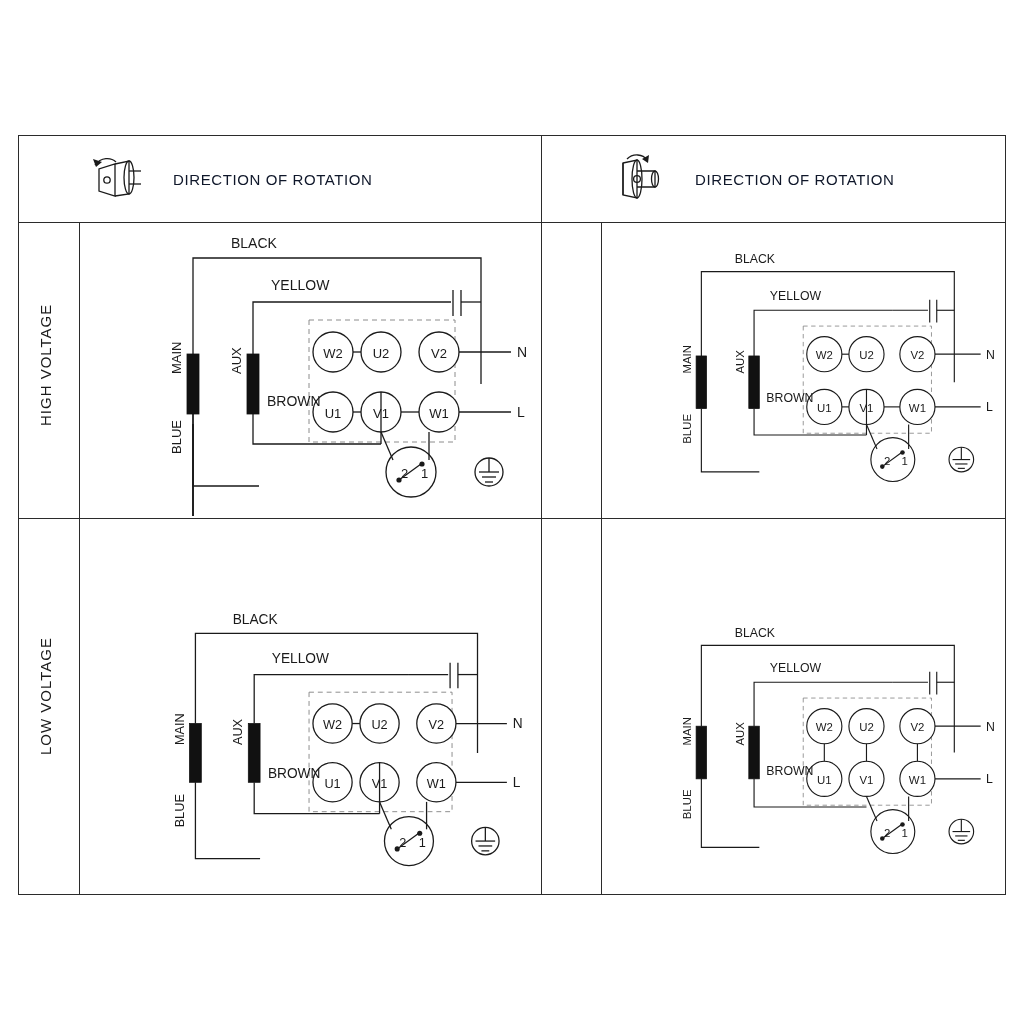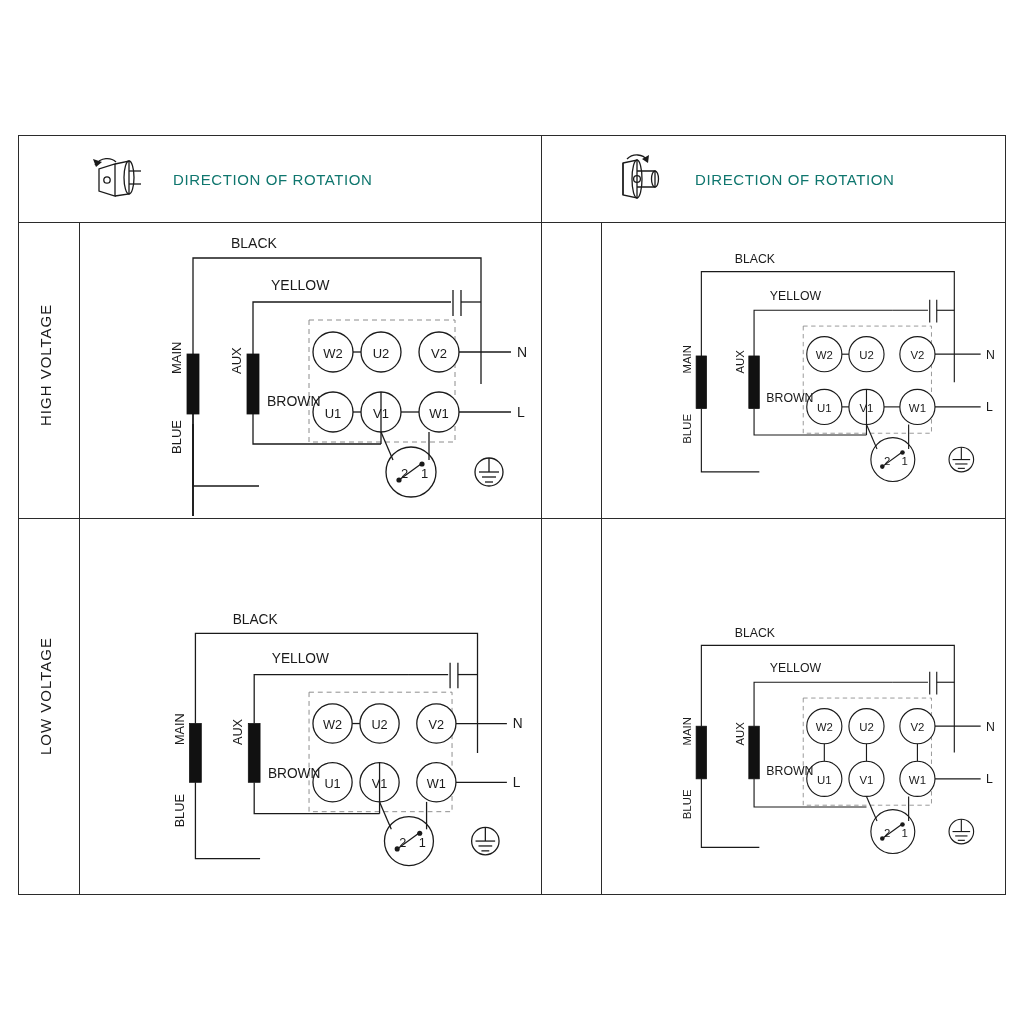--- a/index.html
+++ b/index.html
@@ -42,21 +42,21 @@
 
   .rot-cell {
     position: absolute;
     height: 86px;
     display: flex;
     align-items: center;
   }
   .rot-label {
     font-size: 15px;
     letter-spacing: 0.6px;
-    color: #0f766e;
+    color: #0f172a;
     white-space: nowrap;
   }
   .rot-icon {
     width: 62px;
     height: 56px;
     margin-left: 66px;
     margin-right: 26px;
     flex: none;
   }
   .side-label {

